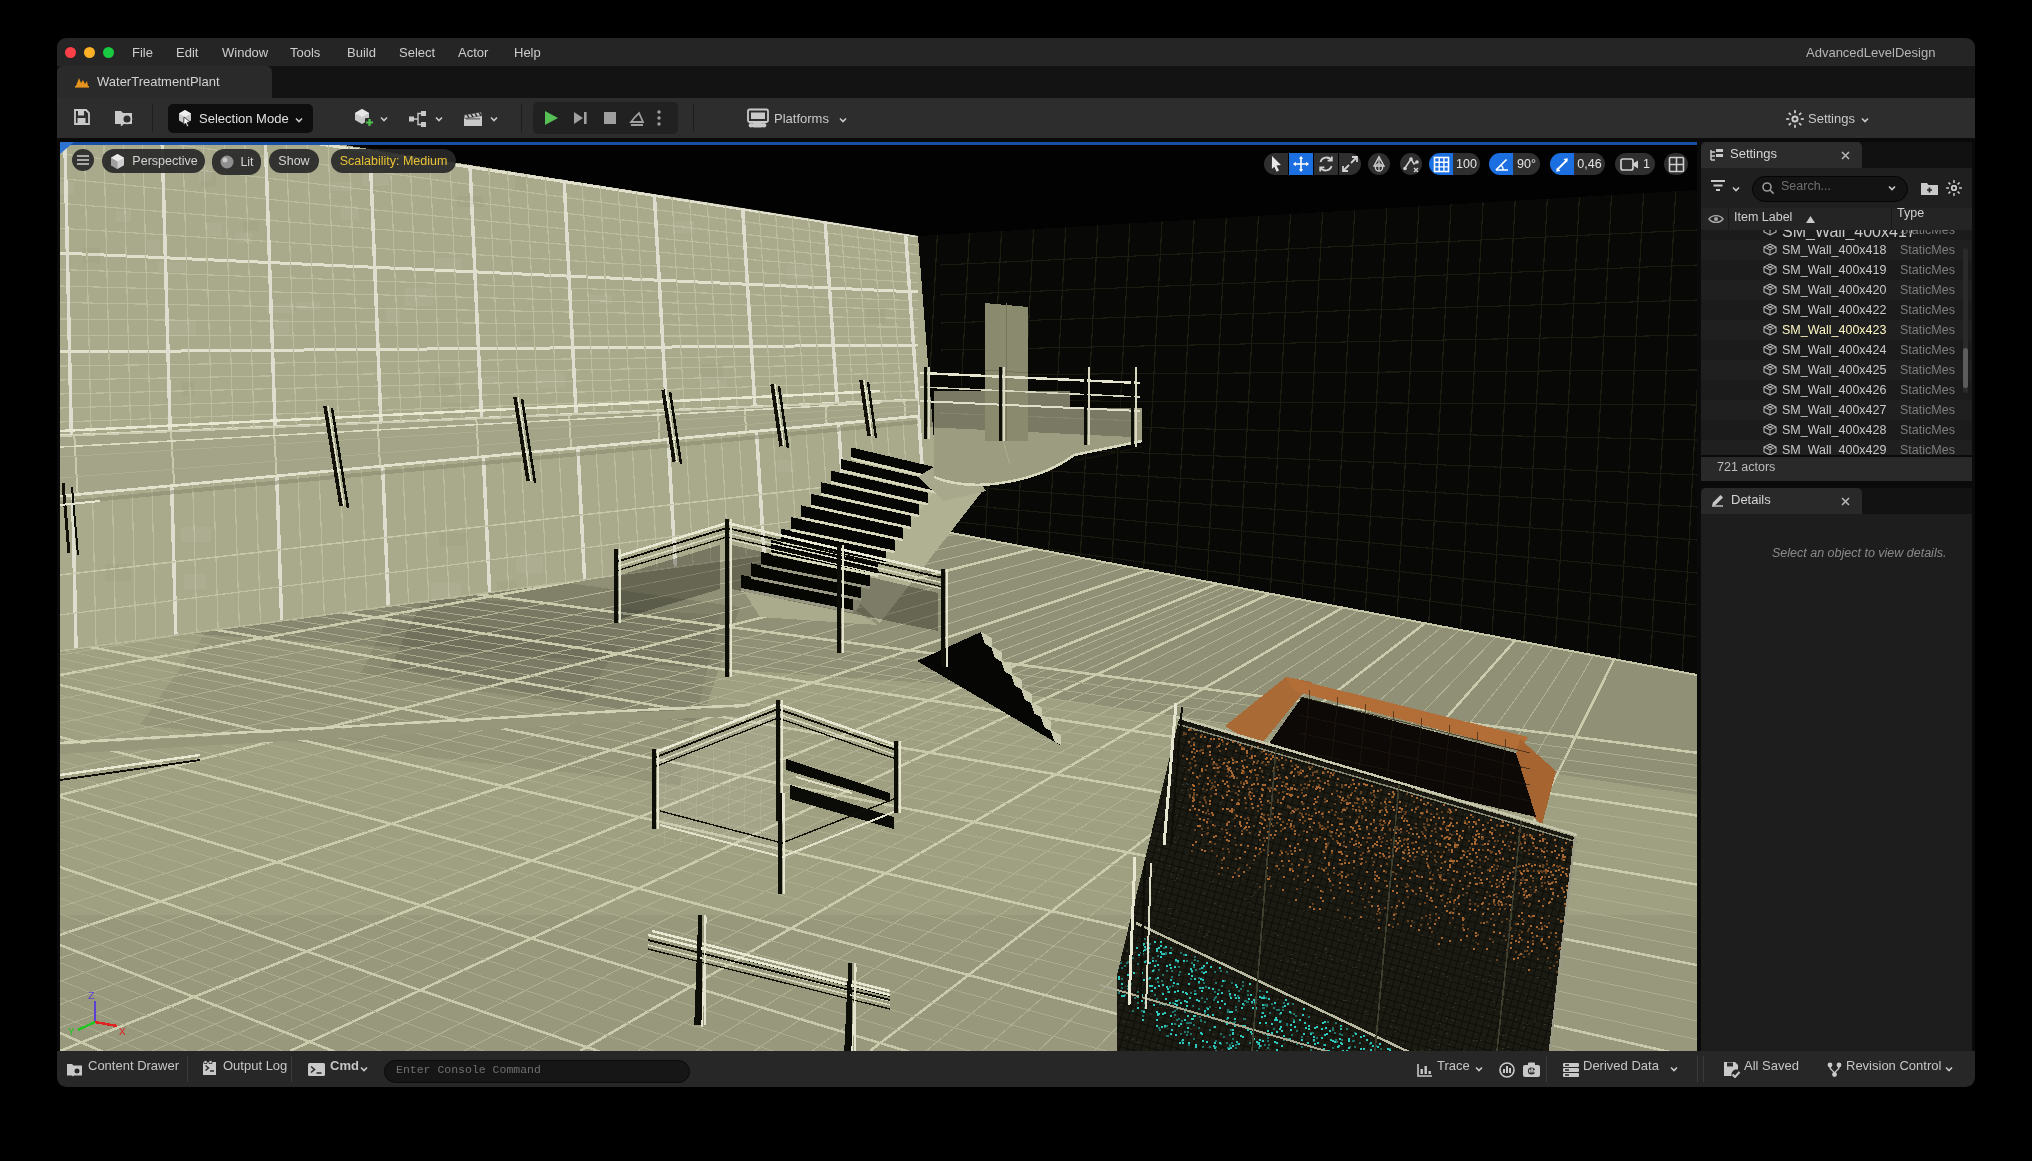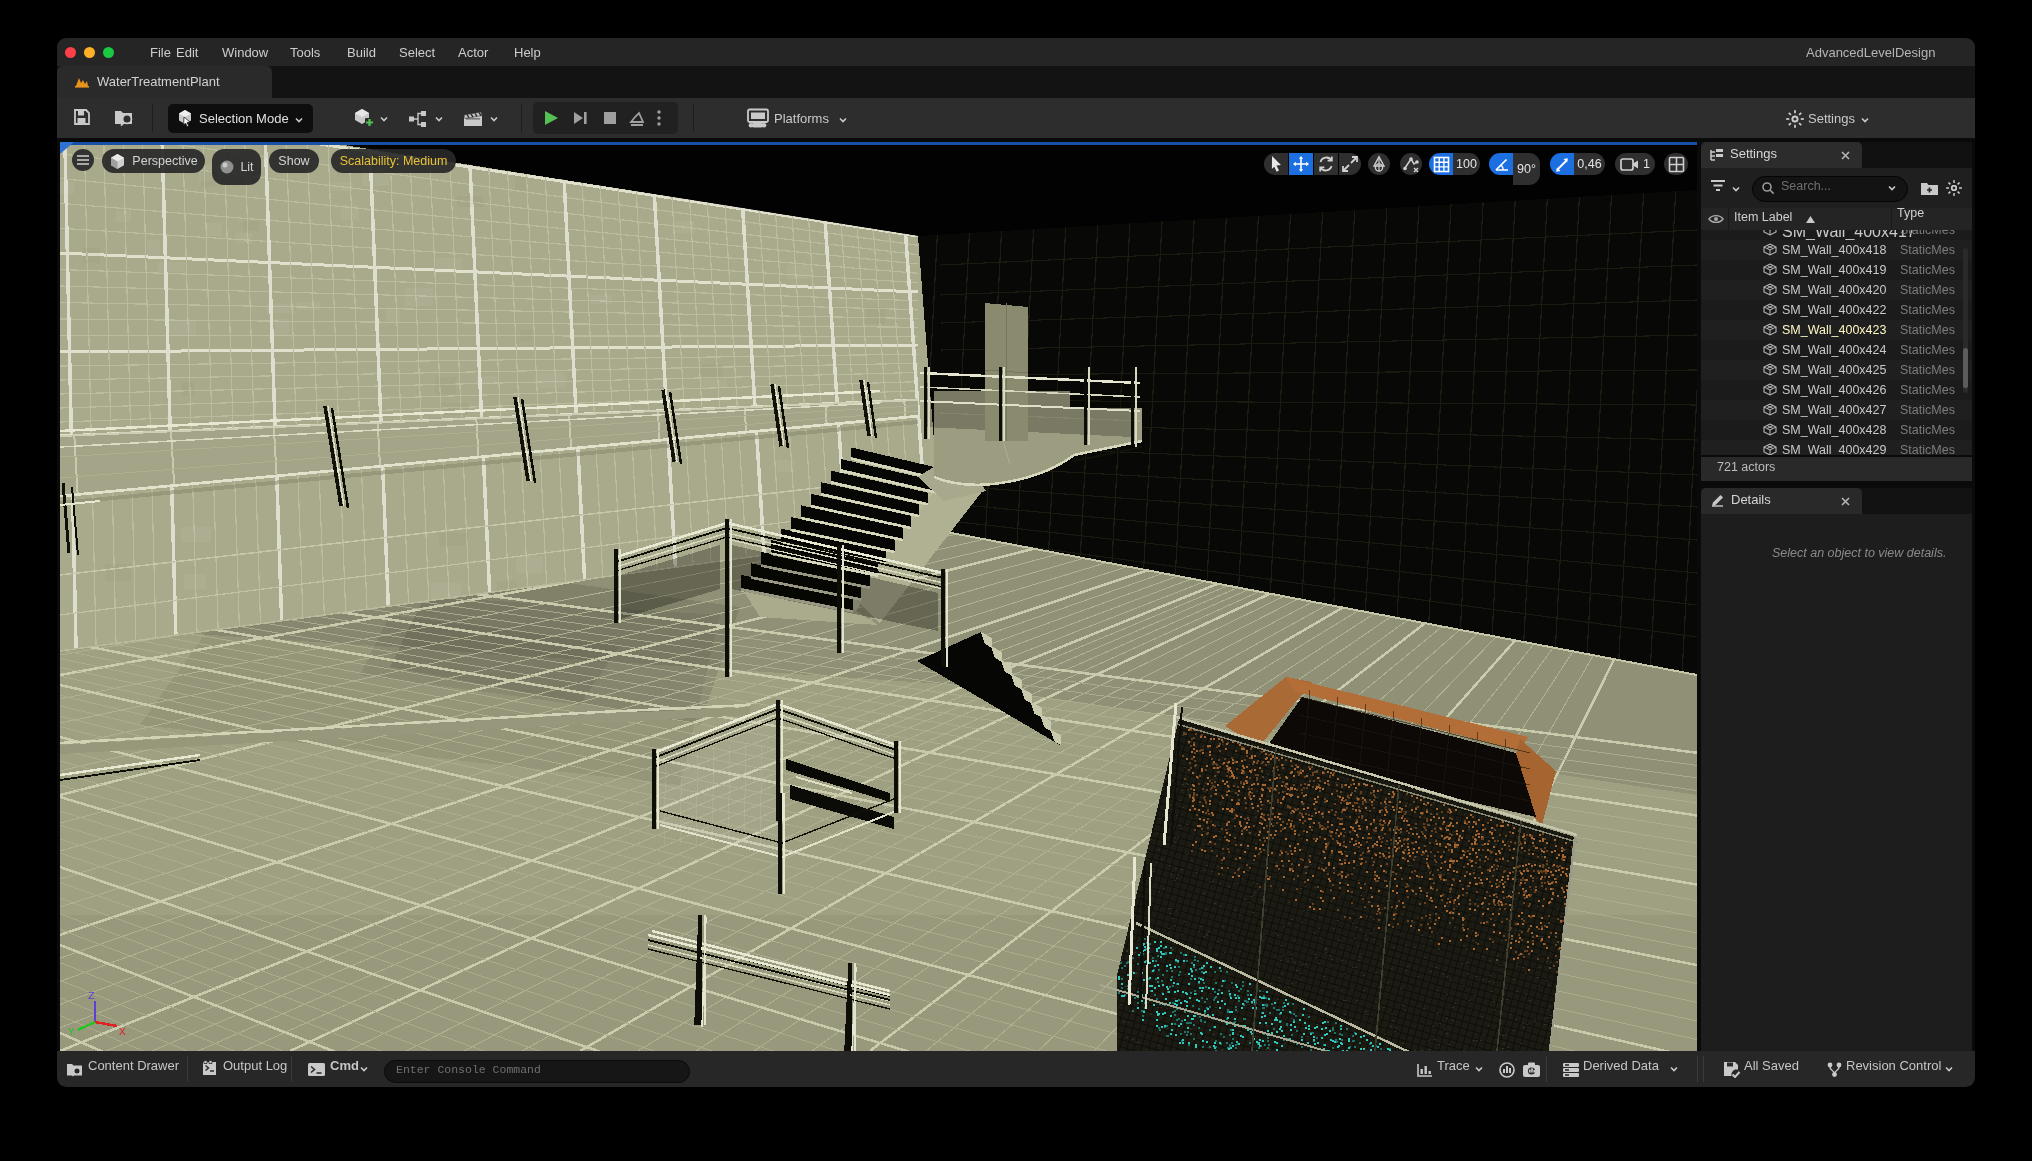--- a/index.html
+++ b/index.html
@@ -6,21 +6,21 @@
 #stage{position:relative;width:2032px;height:1161px;background:#000;overflow:hidden;
  font-family:"Liberation Sans",sans-serif;-webkit-font-smoothing:antialiased}
 </style></head>
 <body>
 <div id="stage">
 <div style="position:absolute;left:57px;top:38px;width:1918px;height:1049px;background:#0a0a0a;border-radius:9px;overflow:hidden">
 <div style="position:absolute;left:0px;top:0px;width:1918px;height:28px;background:#252525"></div>
 <div style="position:absolute;left:7.5px;top:8.5px;width:11px;height:11px;border-radius:50%;background:#fb4048"></div>
 <div style="position:absolute;left:26.5px;top:8.5px;width:11px;height:11px;border-radius:50%;background:#fcb025"></div>
 <div style="position:absolute;left:45.5px;top:8.5px;width:11px;height:11px;border-radius:50%;background:#19c93f"></div>
-<div style="position:absolute;left:93px;top:7px;font-size:13px;color:#cdcdcd;font-weight:400;white-space:nowrap;">File</div>
+<div style="position:absolute;left:75px;top:7px;font-size:13px;color:#cdcdcd;font-weight:400;white-space:nowrap;">File</div>
 <div style="position:absolute;left:119px;top:7px;font-size:13px;color:#cdcdcd;font-weight:400;white-space:nowrap;">Edit</div>
 <div style="position:absolute;left:165px;top:7px;font-size:13px;color:#cdcdcd;font-weight:400;white-space:nowrap;">Window</div>
 <div style="position:absolute;left:233px;top:7px;font-size:13px;color:#cdcdcd;font-weight:400;white-space:nowrap;">Tools</div>
 <div style="position:absolute;left:290px;top:7px;font-size:13px;color:#cdcdcd;font-weight:400;white-space:nowrap;">Build</div>
 <div style="position:absolute;left:342px;top:7px;font-size:13px;color:#cdcdcd;font-weight:400;white-space:nowrap;">Select</div>
 <div style="position:absolute;left:401px;top:7px;font-size:13px;color:#cdcdcd;font-weight:400;white-space:nowrap;">Actor</div>
 <div style="position:absolute;left:457px;top:7px;font-size:13px;color:#cdcdcd;font-weight:400;white-space:nowrap;">Help</div>
 <div style="position:absolute;left:1749px;top:7px;font-size:13px;color:#b5b5b5;font-weight:400;white-space:nowrap;">AdvancedLevelDesign</div>
 <div style="position:absolute;left:0px;top:28px;width:1918px;height:32px;background:#131313"></div>
 <div style="position:absolute;left:0px;top:28px;width:215px;height:32px;background:#2a2a2a;border-radius:6px 6px 0 0"></div>
@@ -708,21 +708,21 @@
           <path d="M1 2h12M1 6h12M1 10h12" stroke="#cfcfcf" stroke-width="1.6"></path>
         </svg>
       </div>
 <div style="position:absolute;left:45px;top:111px;width:103px;height:24px;background:rgba(40,40,40,0.92);border-radius:12px;color:#d4d4d4;font-size:12.5px;display:flex;align-items:center;justify-content:center"><span style="margin-right:6px;display:flex">
           <svg width="17" height="17" viewBox="0 0 17 17" style="display:block">
             <path d="M8.5 1 15 4.75 15 12.25 8.5 16 2 12.25 2 4.75Z" fill="#cfcfcf"></path>
             <path d="M8.5 1 15 4.75 8.5 8.5 2 4.75Z" fill="#e9e9e9"></path>
             <path d="M8.5 8.5V16L2 12.25V4.75Z" fill="#9f9f9f"></path>
           </svg>
         </span>Perspective</div>
-<div style="position:absolute;left:155px;top:111px;width:49px;height:36px;background:rgba(40,40,40,0.92);border-radius:12px;color:#d4d4d4;font-size:12.5px;display:flex;align-items:center;justify-content:center"><span style="margin-right:5px;display:flex">
+<div style="position:absolute;left:155px;top:111px;width:49px;height:26px;background:rgba(40,40,40,0.92);border-radius:12px;color:#d4d4d4;font-size:12.5px;display:flex;align-items:center;justify-content:center"><span style="margin-right:5px;display:flex">
           <svg width="16" height="16" viewBox="0 0 16 16" style="display:block">
             <circle cx="8" cy="8" r="6.5" fill="#8f8f8f"></circle>
             <circle cx="6" cy="6" r="2.5" fill="#c9c9c9"></circle>
           </svg>
         </span>Lit</div>
 <div style="position:absolute;left:212px;top:111px;width:50px;height:24px;background:rgba(40,40,40,0.92);border-radius:12px;color:#d4d4d4;font-size:12.5px;display:flex;align-items:center;justify-content:center">Show</div>
 <div style="position:absolute;left:274px;top:111px;width:125px;height:24px;background:rgba(40,40,40,0.92);border-radius:12px;color:#e8c235;font-size:12.5px;display:flex;align-items:center;justify-content:center">Scalability: Medium</div>
 <div style="position:absolute;left:1207px;top:115px;width:24px;height:22px;background:#2f2f2f;border-radius:11px 0 0 11px;display:flex;align-items:center;justify-content:center">
         <svg width="16" height="18" viewBox="0 0 16 18" style="display:block">
           <path d="M4 1 13 10 8.5 10.6 11 15.5 8.6 16.7 6.3 11.7 3.9 14Z" fill="#e8e8e8"></path>
@@ -771,21 +771,21 @@
         </svg>
       </div>
 <div style="position:absolute;left:1396px;top:115px;width:27px;height:22px;background:#2f2f2f;border-radius:0 11px 11px 0;color:#e4e4e4;font-size:12.5px;display:flex;align-items:center;justify-content:center">100</div>
 <div style="position:absolute;left:1432px;top:115px;width:24px;height:22px;background:#1b6fe0;border-radius:11px 0 0 11px;display:flex;align-items:center;justify-content:center">
         <svg width="17" height="17" viewBox="0 0 17 17" style="display:block">
           <path d="M3 14 13.5 3.5" stroke="#fff" stroke-width="1.7"></path>
           <path d="M3 14H15" stroke="#fff" stroke-width="1.7"></path>
           <path d="M8 9a7 7 0 0 1 2.2 5" fill="none" stroke="#fff" stroke-width="1.5"></path>
         </svg>
       </div>
-<div style="position:absolute;left:1456px;top:115px;width:27px;height:32px;background:#2f2f2f;border-radius:0 11px 11px 0;color:#e4e4e4;font-size:12.5px;display:flex;align-items:center;justify-content:center">90°</div>
+<div style="position:absolute;left:1456px;top:115px;width:27px;height:22px;background:#2f2f2f;border-radius:0 11px 11px 0;color:#e4e4e4;font-size:12.5px;display:flex;align-items:center;justify-content:center">90°</div>
 <div style="position:absolute;left:1493px;top:115px;width:24px;height:22px;background:#1b6fe0;border-radius:11px 0 0 11px;display:flex;align-items:center;justify-content:center">
         <svg width="17" height="17" viewBox="0 0 17 17" style="display:block">
           <path d="M3 14 13 4" stroke="#fff" stroke-width="1.8"></path>
           <path d="M13.8 2.2 9.5 3.1 13 6.5Z" fill="#fff"></path>
           <path d="M2.2 15.8 6.5 14.9 3 11.5Z" fill="#fff"></path>
         </svg>
       </div>
 <div style="position:absolute;left:1517px;top:115px;width:31px;height:22px;background:#2f2f2f;border-radius:0 11px 11px 0;color:#e4e4e4;font-size:12.5px;display:flex;align-items:center;justify-content:center">0,46</div>
 <div style="position:absolute;left:1558px;top:115px;width:40px;height:22px;background:#2f2f2f;border-radius:11px;color:#e4e4e4;font-size:12.5px;display:flex;align-items:center;justify-content:center"><span style="display:flex;margin-right:3px">
           <svg width="20" height="15" viewBox="0 0 20 15" style="display:block">

